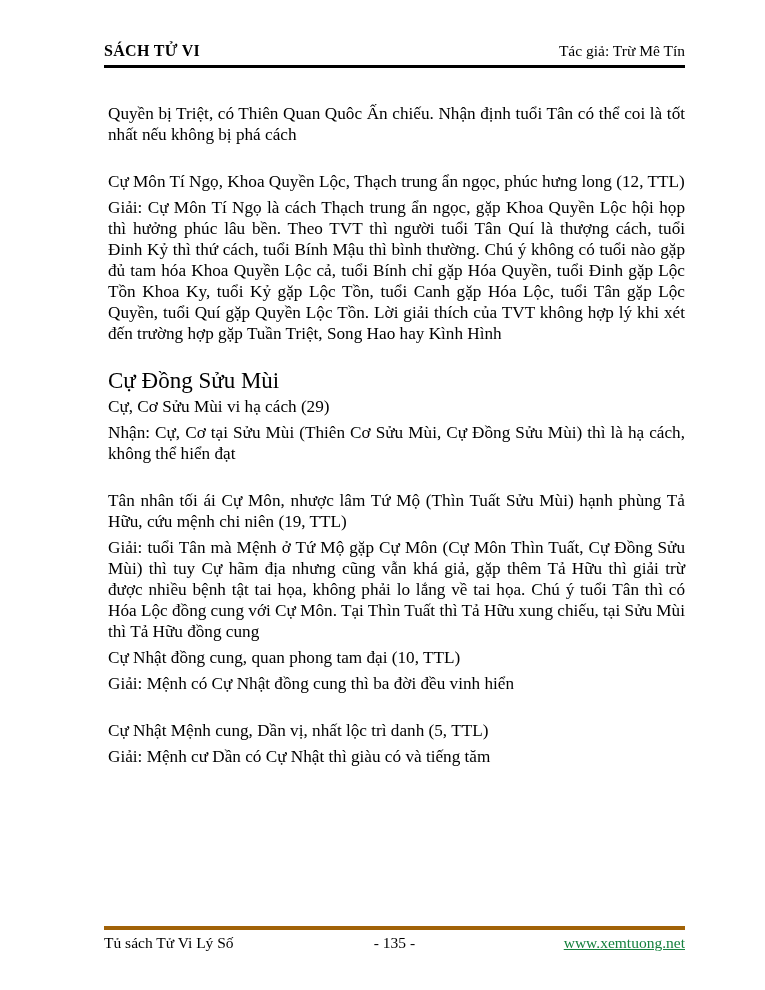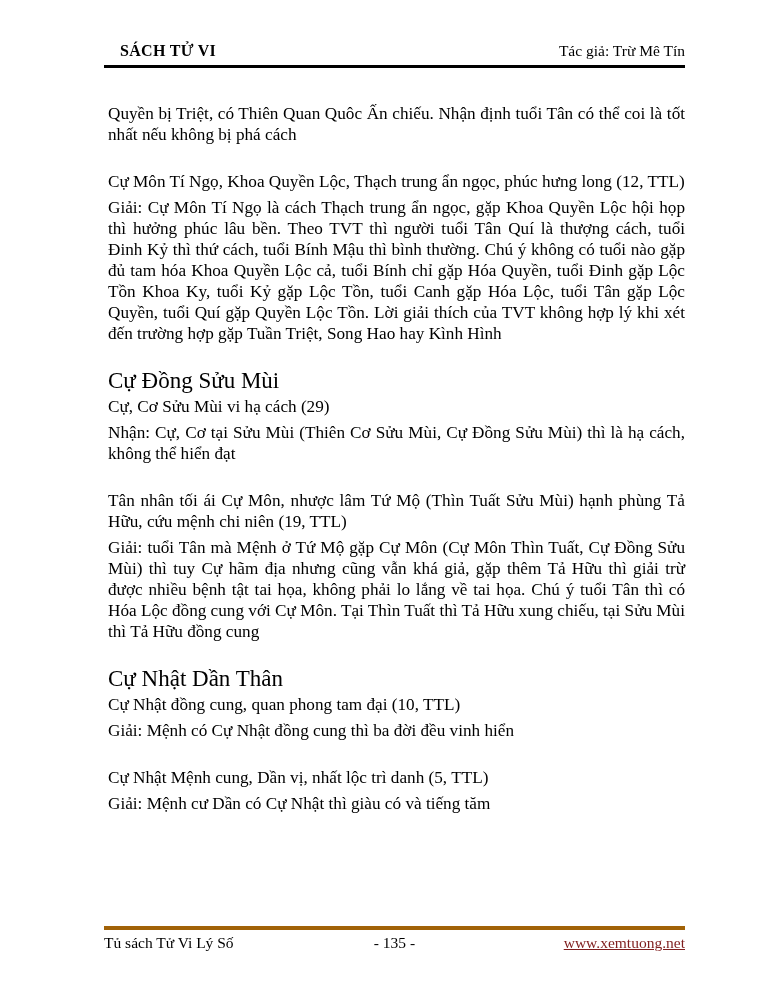--- a/index.html
+++ b/index.html
@@ -25,21 +25,20 @@
     display: flex;
     justify-content: space-between;
     align-items: baseline;
     border-bottom: 3px solid #000000;
     padding-bottom: 5px;
   }
   .header-left {
     font-weight: bold;
     font-size: 16px;
     letter-spacing: 0.3px;
-    margin-left: 16px;
   }
   .header-right {
     font-size: 15.5px;
   }
   
   .page-body {
     position: absolute;
     top: 66px; left: 4px; right: 0;
     padding-top: 37px;
     font-size: 17.2px;
@@ -65,21 +64,21 @@
     padding-top: 4px;
     display: flex;
     justify-content: space-between;
     align-items: baseline;
     font-size: 15.5px;
   }
   .footer-left   { width: 220px; text-align: left; }
   .footer-center { width: 120px; text-align: center; }
   .footer-right  { width: 220px; text-align: right; }
   .footer-link {
-    color: #7f1d1d;
+    color: #15803d;
     text-decoration: underline;
     cursor: pointer;
   }
 </style>
 </head>
 <body>
 
 <div class="page">
 
   <header class="page-header">
@@ -98,21 +97,20 @@
     <h2 class="section-heading mt-sect">Cự Đồng Sửu Mùi</h2>
 
     <p class="para mt-after-head">Cự, Cơ Sửu Mùi vi hạ cách (29)</p>
 
     <p class="para mt-small">Nhận: Cự, Cơ tại Sửu Mùi  (Thiên Cơ Sửu Mùi, Cự Đồng Sửu Mùi) thì là hạ cách, không thể hiển đạt</p>
 
     <p class="para mt-block">Tân nhân tối ái Cự Môn, nhược lâm Tứ Mộ (Thìn Tuất Sửu Mùi) hạnh phùng Tả Hữu, cứu mệnh chi niên  (19, TTL)</p>
 
     <p class="para mt-small">Giải: tuổi Tân mà Mệnh ở Tứ Mộ gặp Cự Môn (Cự Môn Thìn Tuất, Cự Đồng Sửu Mùi) thì tuy Cự hãm địa nhưng cũng vẫn khá giả, gặp thêm Tả Hữu thì giải trừ được nhiều bệnh tật tai họa, không phải lo lắng về tai họa. Chú ý tuổi Tân thì có Hóa Lộc đồng cung với Cự Môn. Tại Thìn Tuất thì Tả Hữu xung chiếu, tại Sửu Mùi thì Tả Hữu đồng cung</p>
 
-    <h2 class="section-heading mt-sect">Cự Nhật Dần Thân</h2>
 
     <p class="para mt-after-head">Cự Nhật đồng cung, quan phong tam đại  (10, TTL)</p>
 
     <p class="para mt-small">Giải: Mệnh có Cự Nhật đồng cung thì ba đời đều vinh hiển</p>
 
     <p class="para mt-block">Cự Nhật Mệnh cung, Dần vị,  nhất lộc trì danh  (5, TTL)</p>
 
     <p class="para mt-small">Giải: Mệnh cư Dần có Cự Nhật thì giàu có và tiếng tăm</p>
 
   </main>

